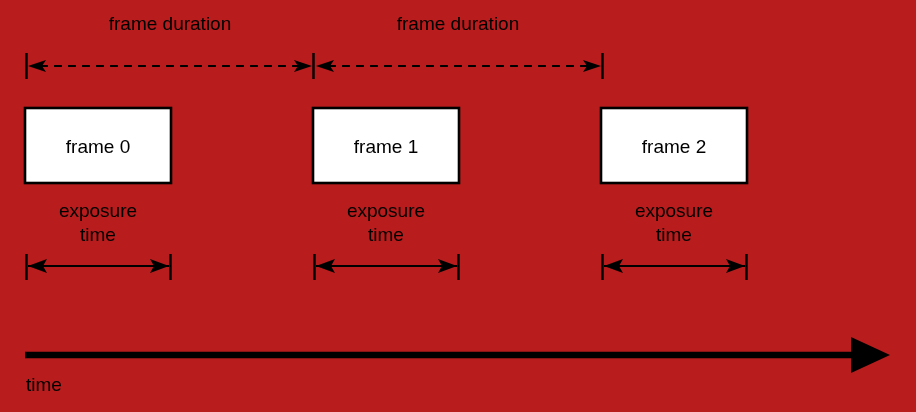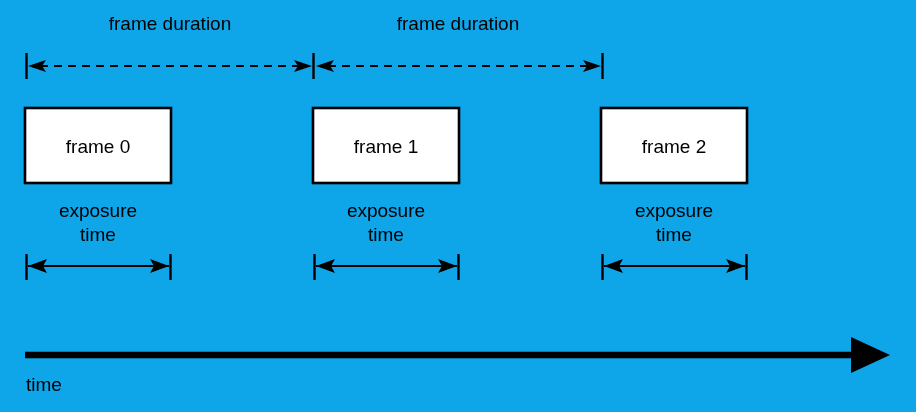--- a/index.html
+++ b/index.html
@@ -7,21 +7,21 @@
     padding: 0;
     background: #ffffff;
   }
   body {
     font-family: "Liberation Sans", sans-serif;
   }
   #diagram-root {
     position: relative;
     width: 916px;
     height: 412px;
-    background: #0ea5e9;
+    background: #b91c1c;
     overflow: hidden;
   }
   #diagram-svg {
     position: absolute;
     left: 0;
     top: 0;
     display: block;
   }
   .dgm-label {
     font-family: "Liberation Sans", sans-serif;

